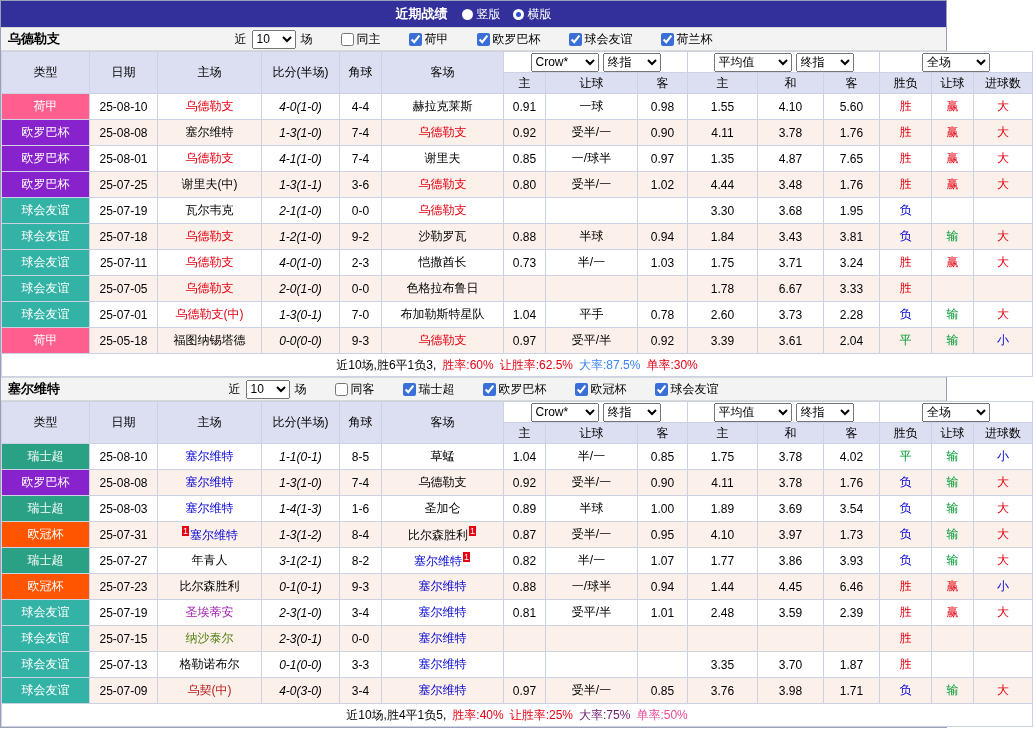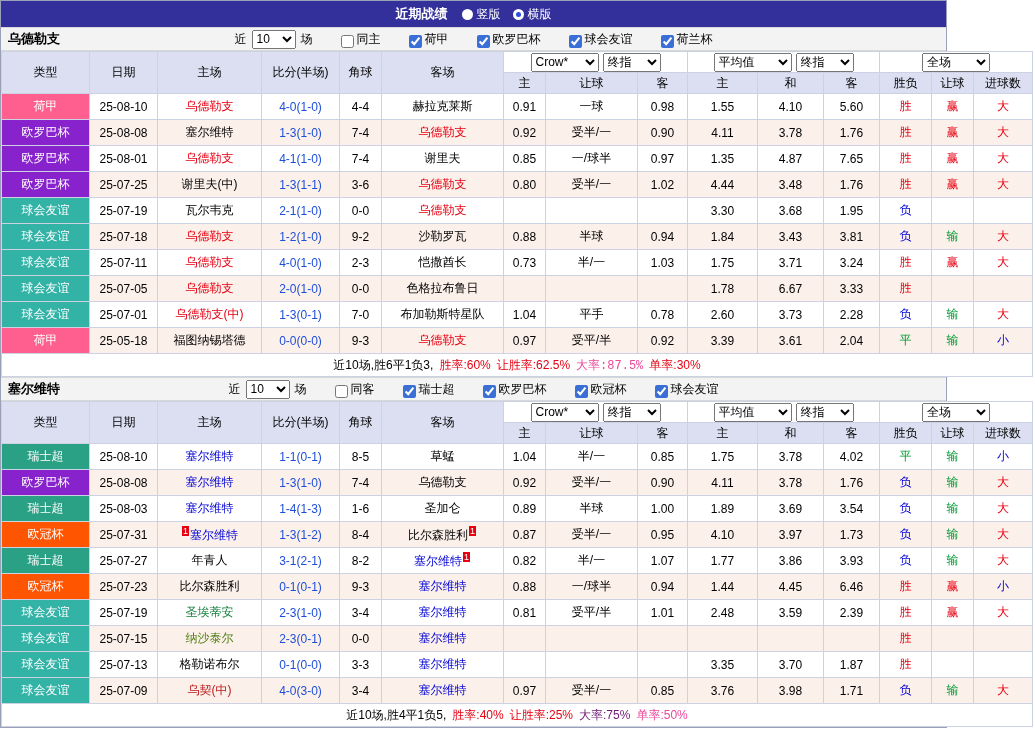--- a/index.html
+++ b/index.html
@@ -7,32 +7,32 @@
   .page{width:947px;border:1px solid #9aa0b5;}
   .topbar{height:26px;display:flex;align-items:center;justify-content:center;gap:14px;color:#fff;background:#33309b;}
   .tb-title{font-weight:bold;font-size:13px;}
   .radio-opt{display:inline-flex;align-items:center;gap:4px;cursor:pointer;}
   .radio{width:11px;height:11px;border-radius:50%;background:#fff;display:inline-block;position:relative;}
   .radio.sel::after{content:"";position:absolute;left:3px;top:3px;width:5px;height:5px;border-radius:50%;background:#2b50d8;}
   .sec-head{height:24px;background:#f3f3f3;border-top:1px solid #d8d8d8;border-bottom:1px solid #d8d8d8;position:relative;display:flex;align-items:center;justify-content:center;}
   .team-name{position:absolute;left:7px;font-weight:bold;font-size:13px;color:#000;}
   .filters{display:flex;align-items:center;gap:5px;}
   .count-select{height:19px;font-size:12px;width:44px;}
-  .chk{display:inline-flex;align-items:flex-end;gap:3px;cursor:pointer;padding-left:23px;}
+  .chk{display:inline-flex;align-items:center;gap:3px;cursor:pointer;padding-left:23px;}
   .chk input{width:13px;height:13px;accent-color:#3a6fd8;margin:0;}
   table.grid{width:100%;border-collapse:collapse;table-layout:fixed;}
   .grid th,.grid td{border:1px solid #ccd2e4;text-align:center;white-space:nowrap;overflow:hidden;}
   .grid th{background:#dcdff2;font-weight:normal;height:21px;font-size:12px;color:#000;}
   .grid th.th-drop{background:#fff;}
   .hd-select{height:19px;font-size:12px;margin:0 2px;}
   .sel-book{width:68px}.sel-stage{width:58px}.sel-avg{width:78px}.sel-full{width:68px}
   .grid td{height:26px;background:#fff;font-size:12px;}
   tr.alt td{background:#fcf1ea;}
   .td-league{color:#fff;}
-  .td-score{color:#1d4ed8;}
+  .td-score{color:#000000;font-style:italic;}
   .team-link{text-decoration:none;cursor:pointer;}
   sup.card-badge{background:#e60012;color:#fff;font-size:9px;line-height:10px;padding:0 1px;margin:0 1px;}
   .summary-row td{height:23px;background:#fff;}
   .summary-row span{margin:0 3px;}
 </style>
 </head>
 <body>
 
 <div class="page">
   <div class="topbar" style="background: rgb(51, 48, 155);">
@@ -285,21 +285,21 @@
               <td class="td-num">受平/半</td>
               <td class="td-num">0.92</td>
               <td class="td-num">3.39</td>
               <td class="td-num">3.61</td>
               <td class="td-num">2.04</td>
               <td class="td-res" style="color: rgb(0, 153, 51);">平</td>
               <td class="td-res" style="color: rgb(0, 153, 51);">输</td>
               <td class="td-res" style="color: rgb(0, 0, 213);">小</td>
             </tr>
             <tr class="summary-row">
-              <td colspan="15"><span style="color: rgb(0, 0, 0);">近10场,胜6平1负3,</span><span style="color: rgb(230, 0, 18);">胜率:60%</span><span style="color: rgb(230, 0, 18);">让胜率:62.5%</span><span style="color: #ec4899; font-family: Liberation Mono, monospace;">大率:87.5%</span><span style="color: rgb(230, 0, 18);">单率:30%</span></td>
+              <td colspan="15"><span style="color: rgb(0, 0, 0);">近10场,胜6平1负3,</span><span style="color: rgb(230, 0, 18);">胜率:60%</span><span style="color: rgb(230, 0, 18);">让胜率:62.5%</span><span style="color: #3b82f6;">大率:87.5%</span><span style="color: rgb(230, 0, 18);">单率:30%</span></td>
             </tr>
           </tbody>
         </table>
       </div>
       <div class="section">
         <div class="sec-head">
           <span class="team-name">塞尔维特</span>
           <div class="filters">
             <span>近</span>
             <select class="count-select"><option>10</option></select>
@@ -467,21 +467,21 @@
               <td class="td-num">1.44</td>
               <td class="td-num">4.45</td>
               <td class="td-num">6.46</td>
               <td class="td-res" style="color: rgb(230, 0, 18);">胜</td>
               <td class="td-res" style="color: rgb(230, 0, 18);">赢</td>
               <td class="td-res" style="color: rgb(0, 0, 213);">小</td>
             </tr>
             <tr class="">
               <td class="td-league" style="background: rgb(51, 179, 166);">球会友谊</td>
               <td class="td-date">25-07-19</td>
-              <td class="td-team"><a class="team-link" style="color: #15803d;">圣埃蒂安</a></td>
+              <td class="td-team"><a class="team-link" style="color: #a21caf;">圣埃蒂安</a></td>
               <td class="td-score">2-3(1-0)</td>
               <td class="td-corner">3-4</td>
               <td class="td-team"><a class="team-link" style="color: rgb(0, 0, 213);">塞尔维特</a></td>
               <td class="td-num">0.81</td>
               <td class="td-num">受平/半</td>
               <td class="td-num">1.01</td>
               <td class="td-num">2.48</td>
               <td class="td-num">3.59</td>
               <td class="td-num">2.39</td>
               <td class="td-res" style="color: rgb(230, 0, 18);">胜</td>

